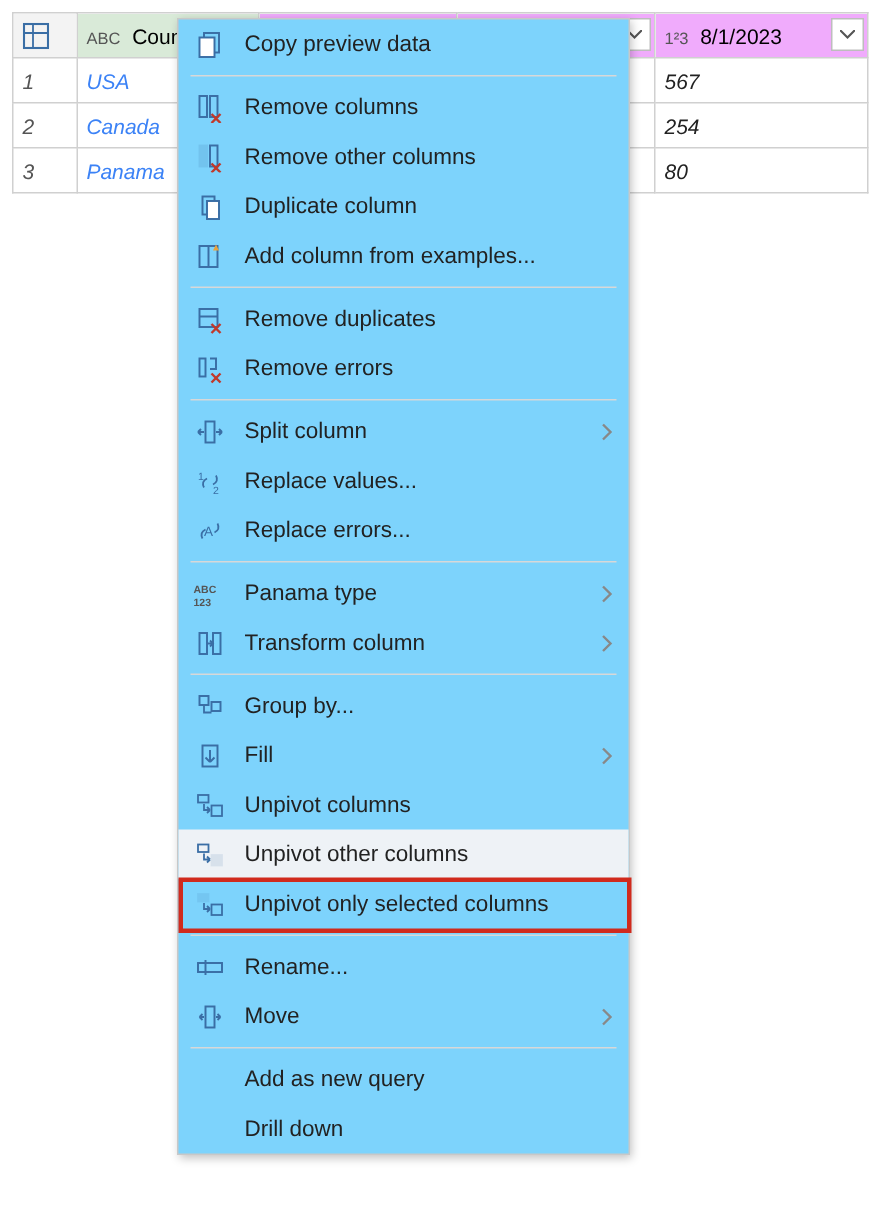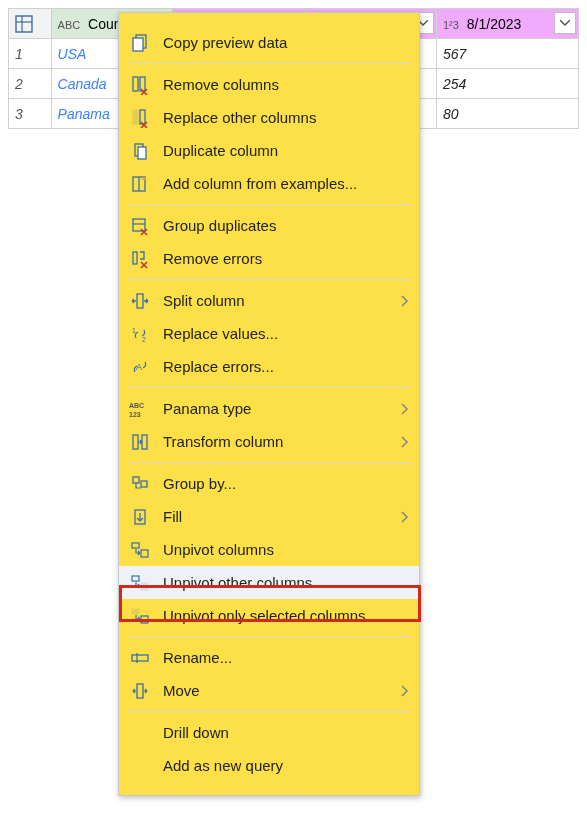--- a/index.html
+++ b/index.html
@@ -79,24 +79,24 @@
     font-style: italic;
     color: #222;
   }
 
   
   .context-menu {
     position: absolute;
     left: 118px;
     top: 12px;
     width: 302px;
-    background: #fde047;
+    background: #7dd3fc;
     border: 1px solid #c8c8c8;
     box-shadow: 1px 2px 6px rgba(0,0,0,0.25);
-    padding: 13px 0;
+    padding: 0 0;
   }
   .menu-item {
     display: flex;
     align-items: center;
     height: 33px;
     padding: 0 10px 0 8px;
     cursor: default;
     position: relative;
   }
   .menu-item.hover {
@@ -239,21 +239,21 @@
 
   <div class="menu-item">
     <span class="menu-icon">
       <svg width="20" height="20" viewBox="0 0 20 20">
           <rect x="3" y="2" width="5" height="14" fill="#3a6ea5" opacity="0.15" stroke="#3a6ea5" stroke-width="1.3"></rect>
           <rect x="10" y="2" width="5" height="14" fill="none" stroke="#3a6ea5" stroke-width="1.3"></rect>
           <line x1="11" y1="14" x2="17" y2="20" stroke="#c0392b" stroke-width="1.6"></line>
           <line x1="17" y1="14" x2="11" y2="20" stroke="#c0392b" stroke-width="1.6"></line>
         </svg>
     </span>
-    <span class="menu-label">Replace other columns</span>
+    <span class="menu-label">Remove other columns</span>
   </div>
 
   <div class="menu-item">
     <span class="menu-icon">
       <svg width="20" height="20" viewBox="0 0 20 20">
           <rect x="5" y="3" width="8" height="12" fill="none" stroke="#3a6ea5" stroke-width="1.3"></rect>
           <rect x="8" y="6" width="8" height="12" fill="#fff" stroke="#3a6ea5" stroke-width="1.3"></rect>
         </svg>
     </span>
     <span class="menu-label">Duplicate column</span>
@@ -274,21 +274,21 @@
 
   <div class="menu-item">
     <span class="menu-icon">
       <svg width="20" height="20" viewBox="0 0 20 20">
           <rect x="3" y="3" width="12" height="12" fill="none" stroke="#3a6ea5" stroke-width="1.3"></rect>
           <line x1="3" y1="8" x2="15" y2="8" stroke="#3a6ea5" stroke-width="1.2"></line>
           <line x1="11" y1="13" x2="17" y2="19" stroke="#c0392b" stroke-width="1.6"></line>
           <line x1="17" y1="13" x2="11" y2="19" stroke="#c0392b" stroke-width="1.6"></line>
         </svg>
     </span>
-    <span class="menu-label">Group duplicates</span>
+    <span class="menu-label">Remove duplicates</span>
   </div>
 
   <div class="menu-item">
     <span class="menu-icon">
       <svg width="20" height="20" viewBox="0 0 20 20">
           <rect x="3" y="3" width="4" height="12" fill="none" stroke="#3a6ea5" stroke-width="1.3"></rect>
           <path d="M10 3 L14 3 L14 10 L10 10" fill="none" stroke="#3a6ea5" stroke-width="1.3"></path>
           <line x1="11" y1="13" x2="17" y2="19" stroke="#c0392b" stroke-width="1.6"></line>
           <line x1="17" y1="13" x2="11" y2="19" stroke="#c0392b" stroke-width="1.6"></line>
         </svg>
@@ -456,23 +456,23 @@
       <svg width="8" height="12" viewBox="0 0 8 12">
           <path d="M1 1 L6 6 L1 11" fill="none" stroke="#888" stroke-width="1.6"></path>
         </svg>
     </span>
   </div>
 
   <div class="menu-sep"></div>
 
   <div class="menu-item">
     <span class="menu-icon"></span>
+    <span class="menu-label">Add as new query</span>
+  </div>
+
+  <div class="menu-item">
+    <span class="menu-icon"></span>
     <span class="menu-label">Drill down</span>
   </div>
 
-  <div class="menu-item">
-    <span class="menu-icon"></span>
-    <span class="menu-label">Add as new query</span>
-  </div>
-
 </div>
 
 <div class="highlight-box" style="left:119px; top:585px; width:302px; height:37px;"></div>
 
 </body></html>

